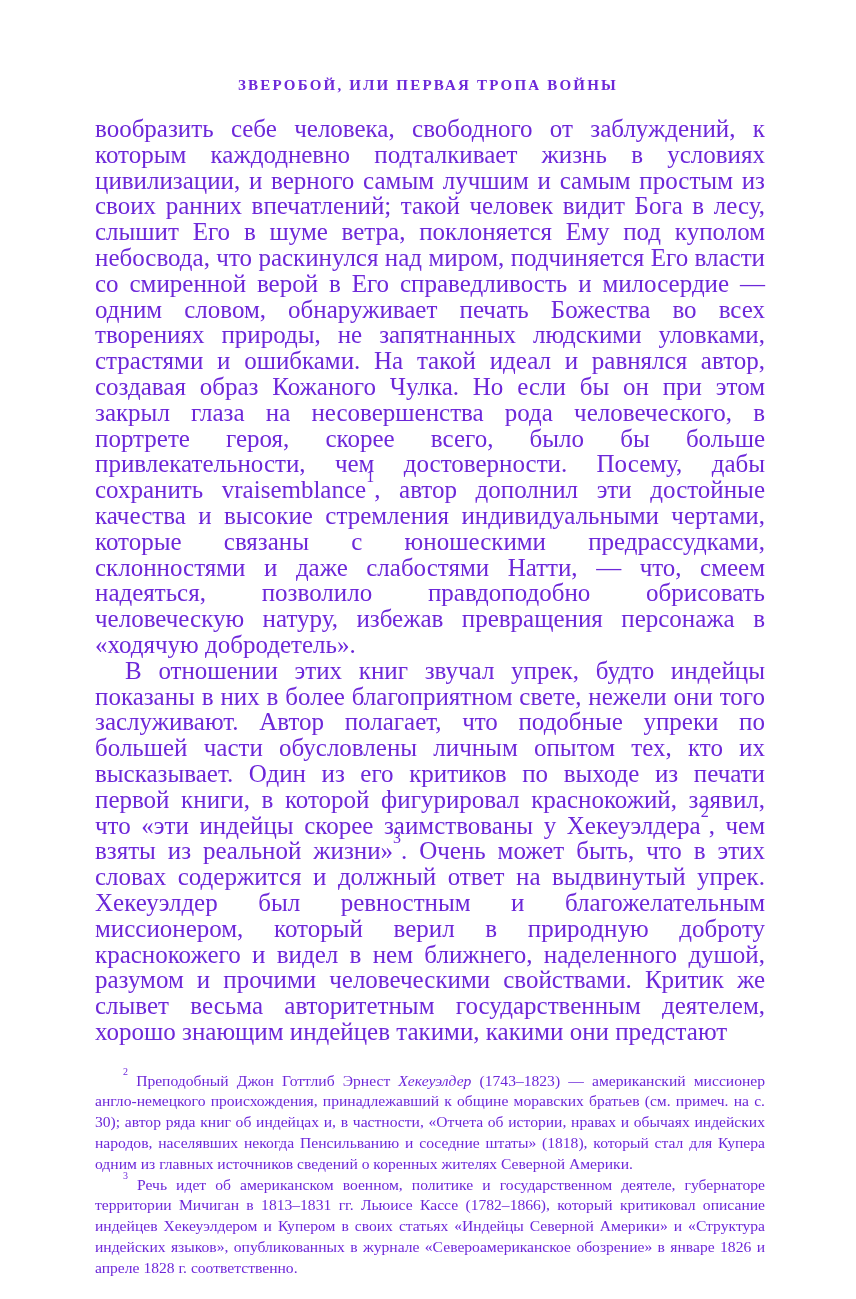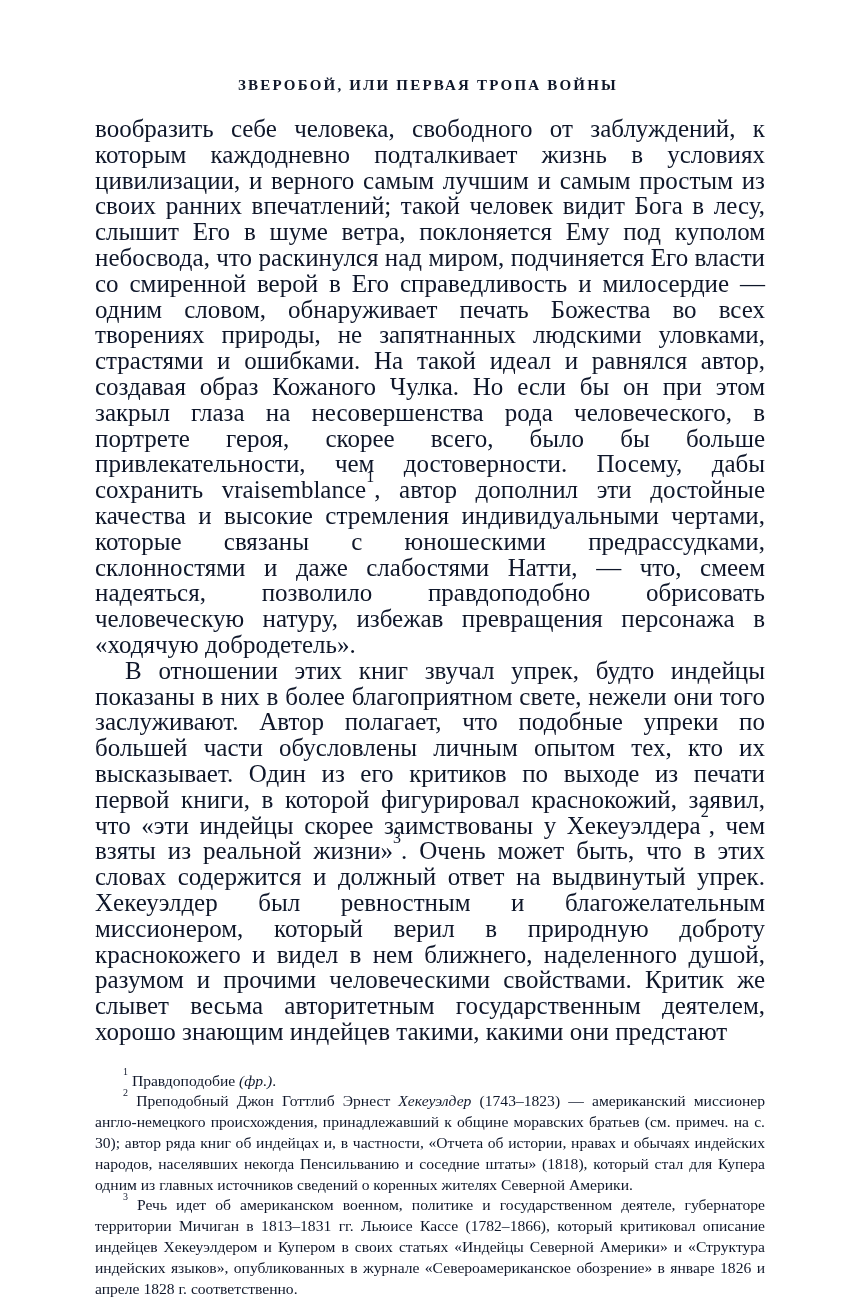--- a/index.html
+++ b/index.html
@@ -3,21 +3,21 @@
 <meta charset="utf-8">
 <style>
   * { margin: 0; padding: 0; box-sizing: border-box; }
   html, body { background: #ffffff; }
   .page {
     position: relative;
     width: 856px;
     height: 1299px;
     margin: 0 auto;
     background: #ffffff;
-    color: #0f172a;
+    color: #6d28d9;
     font-family: "Liberation Serif", "DejaVu Serif", serif;
     overflow: hidden;
   }
   .running-head {
     position: absolute;
     top: 77px;
     left: 0;
     width: 100%;
     text-align: center;
     font-weight: 700;
@@ -70,19 +70,18 @@
 
 <div class="page">
   <div class="running-head">ЗВЕРОБОЙ, ИЛИ ПЕРВАЯ ТРОПА ВОЙНЫ</div>
 
   <div class="content">
     <div class="body-text">
         <p class="para"><span>вообразить себе человека, свободного от заблуждений, к которым каждодневно подталкивает жизнь в условиях цивилизации, и верного самым лучшим и самым простым из своих ранних впечатлений; такой человек видит Бога в лесу, слышит Его в шуме ветра, поклоняется Ему под куполом небосвода, что раскинулся над миром, подчиняется Его власти со смиренной верой в Его справедливость и милосердие — одним словом, обнаруживает печать Божества во всех творениях природы, не запятнанных людскими уловками, страстями и ошибками. На такой идеал и равнялся автор, создавая образ Кожаного Чулка. Но если бы он при этом закрыл глаза на несовершенства рода человеческого, в портрете героя, скорее всего, было бы больше привлекательности, чем достоверности. Посему, дабы сохранить vraisemblance</span><sup class="fn-ref">1</sup><span>, автор дополнил эти достойные качества и высокие стремления индивидуальными чертами, которые связаны с юношескими предрассудками, склонностями и даже слабостями Натти, — что, смеем надеяться, позволило правдоподобно обрисовать человеческую натуру, избежав превращения персонажа в «ходячую добродетель».</span></p>
         <p class="para indent"><span>В отношении этих книг звучал упрек, будто индейцы показаны в них в более благоприятном свете, нежели они того заслуживают. Автор полагает, что подобные упреки по большей части обусловлены личным опытом тех, кто их высказывает. Один из его критиков по выходе из печати первой книги, в которой фигурировал краснокожий, заявил, что «эти индейцы скорее заимствованы у Хекеуэлдера</span><sup class="fn-ref">2</sup><span>, чем взяты из реальной жизни»</span><sup class="fn-ref">3</sup><span>. Очень может быть, что в этих словах содержится и должный ответ на выдвинутый упрек. Хекеуэлдер был ревностным и благожелательным миссионером, который верил в природную доброту краснокожего и видел в нем ближнего, наделенного душой, разумом и прочими человеческими свойствами. Критик же слывет весьма авторитетным государственным деятелем, хорошо знающим индейцев такими, какими они предстают</span></p>
       </div>
     <div class="footnotes">
-        <p class="footnote"><sup class="fn-marker">1</sup> <span>Правдоподобие </span><em class="it">(фр.)</em><span>.</span></p>
         <p class="footnote"><sup class="fn-marker">2</sup> <span>Преподобный Джон Готтлиб Эрнест </span><em class="it">Хекеуэлдер</em><span> (1743–1823) — американский миссионер англо-немецкого происхождения, принадлежавший к общине моравских братьев (см. примеч. на с. 30); автор ряда книг об индейцах и, в частности, «Отчета об истории, нравах и обычаях индейских народов, населявших некогда Пенсильванию и соседние штаты» (1818), который стал для Купера одним из главных источников сведений о коренных жителях Северной Америки.</span></p>
         <p class="footnote"><sup class="fn-marker">3</sup> <span>Речь идет об американском военном, политике и государственном деятеле, губернаторе территории Мичиган в 1813–1831 гг. Льюисе Кассе (1782–1866), который критиковал описание индейцев Хекеуэлдером и Купером в своих статьях «Индейцы Северной Америки» и «Структура индейских языков», опубликованных в журнале «Североамериканское обозрение» в январе 1826 и апреле 1828 г. соответственно.</span></p>
       </div>
   </div>
 
 </div>
 
 </body></html>

